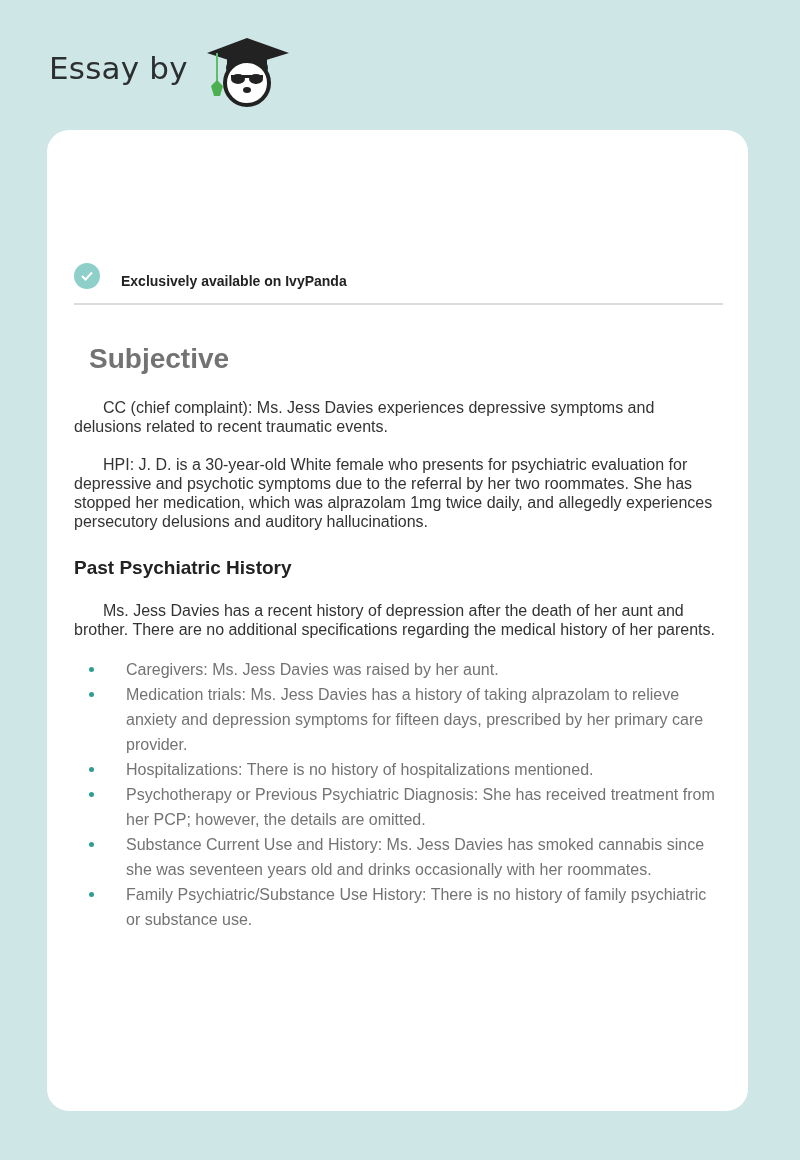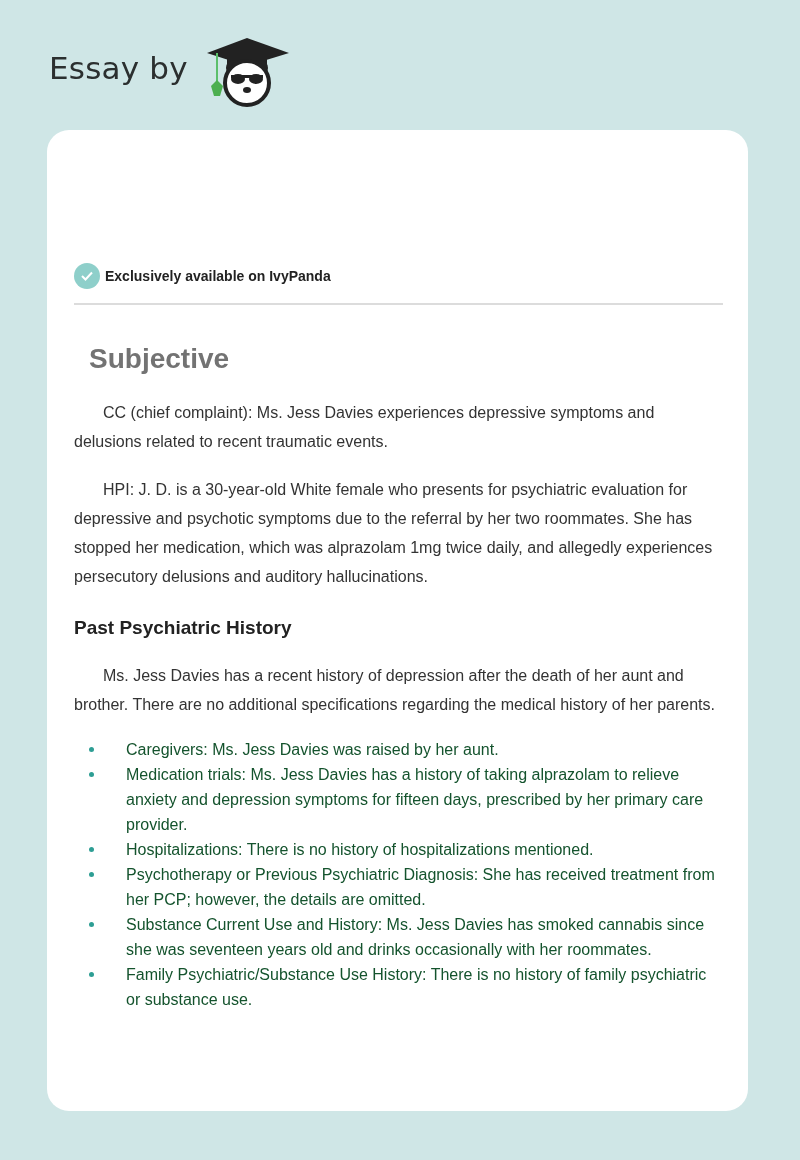--- a/index.html
+++ b/index.html
@@ -28,33 +28,33 @@
   .brand sup { font-size: 14px; vertical-align: top; position: relative; top: 2px; }
   .card {
     position: absolute; left: 47px; top: 130px; width: 701px; height: 981px;
     background: #fff; border-radius: 22px;
   }
   .title {
     position: absolute; left: 27px; top: 32px; width: 660px;
     font-size: 32px; font-weight: bold; line-height: 42px; color: #222;
     margin: 0;
   }
-  .badge { position: absolute; left: 27px; top: 133px; height: 26px; display: flex; align-items: center; }
+  .badge { position: absolute; left: 27px; top: 133px; height: 26px; display: flex; align-items: flex-end; gap: 16px; }
   .check {
     width: 26px; height: 26px; border-radius: 50%; background: #8ecfca;
     display: flex; align-items: center; justify-content: center; margin-right: 5px;
   }
   .badge-text { font-size: 14px; font-weight: bold; color: #222; }
   .divider { position: absolute; left: 27px; top: 173px; width: 649px; height: 2px; background: #dcdcdc; }
   .content { position: absolute; left: 27px; top: 194px; width: 650px; }
   h2 { margin: 15px; font-size: 28px; font-weight: bold; color: #737373; line-height: 40px; }
   h3 { margin: 0; font-size: 19px; font-weight: bold; color: #222; line-height: 32px; }
-  p { margin: 0; font-size: 16px; line-height: 29px; color: #333; text-indent: 29px; }
+  p { margin: 0; font-size: 16px; line-height: 19px; color: #333; text-indent: 29px; }
   ul { margin: 0; padding: 0; list-style: none; }
-  li { position: relative; padding-left: 52px; font-size: 16px; line-height: 25px; color: #14532d; }
+  li { position: relative; padding-left: 52px; font-size: 16px; line-height: 25px; color: #737373; }
   li .dot {
     position: absolute; left: 15px; top: 10px; width: 5px; height: 5px; border-radius: 50%; background: #2e9e94;
   }
 </style>
 </head>
 <body>
 
 <div class="header">
   <span class="essay-by">Essay by</span>
   <svg class="logo-icon" viewBox="0 0 88 72">

